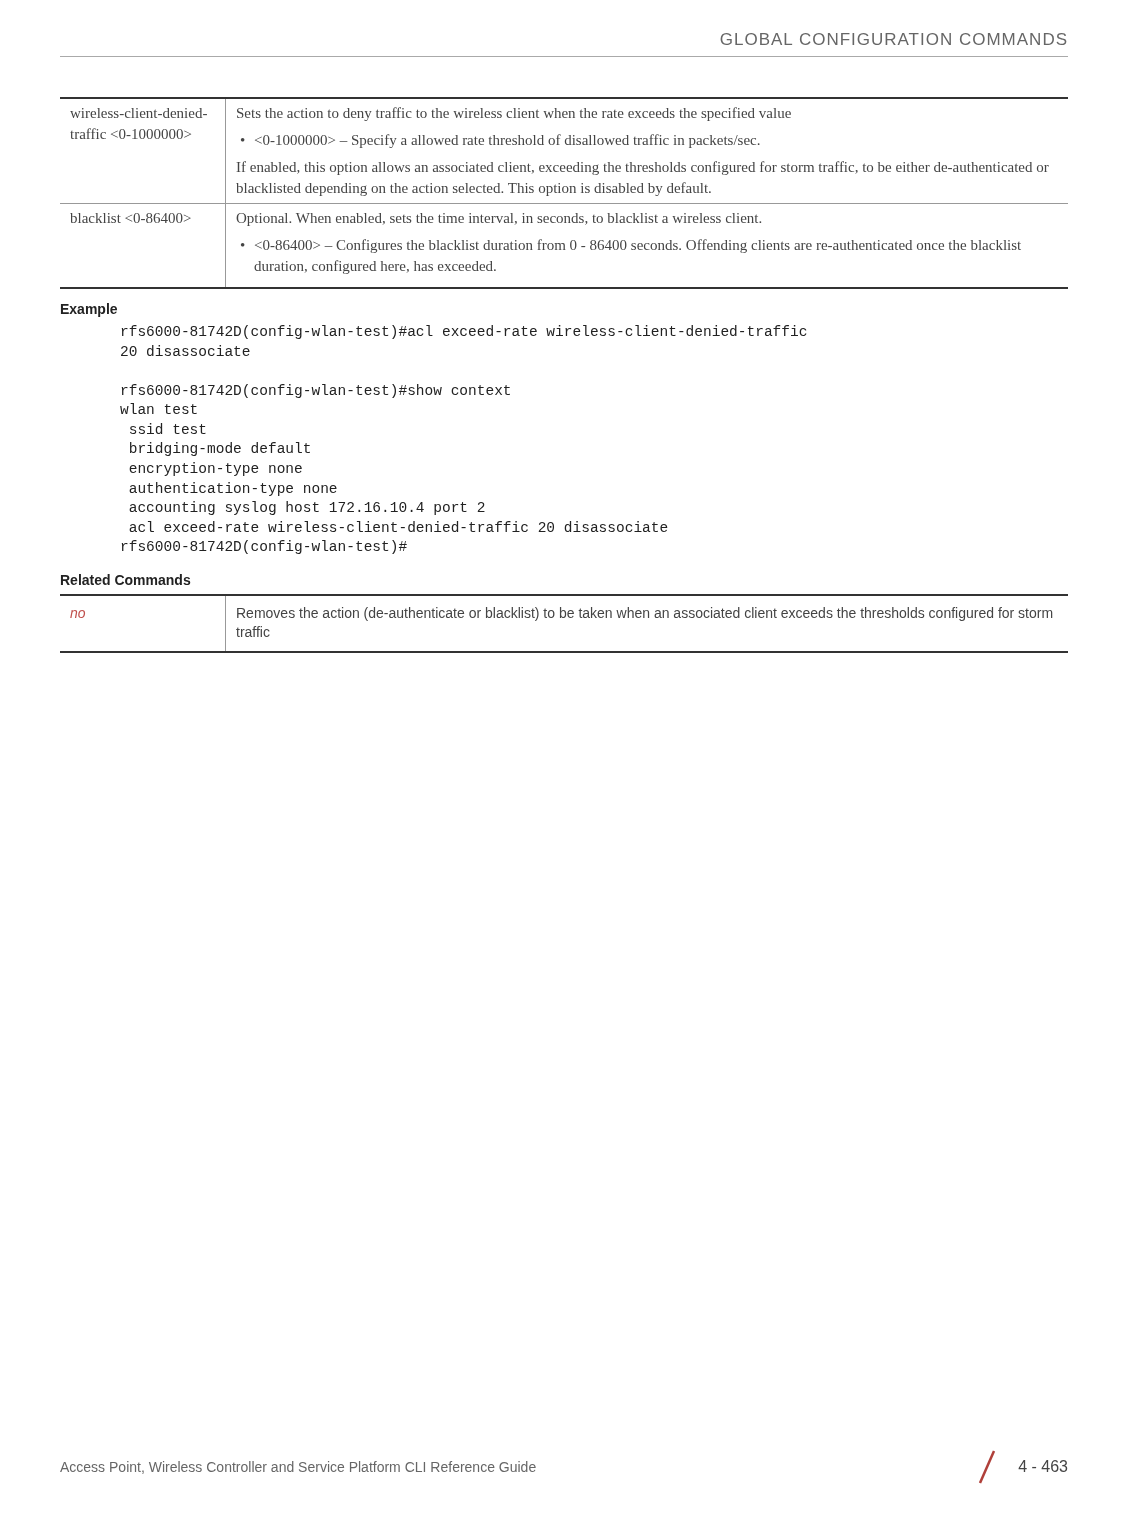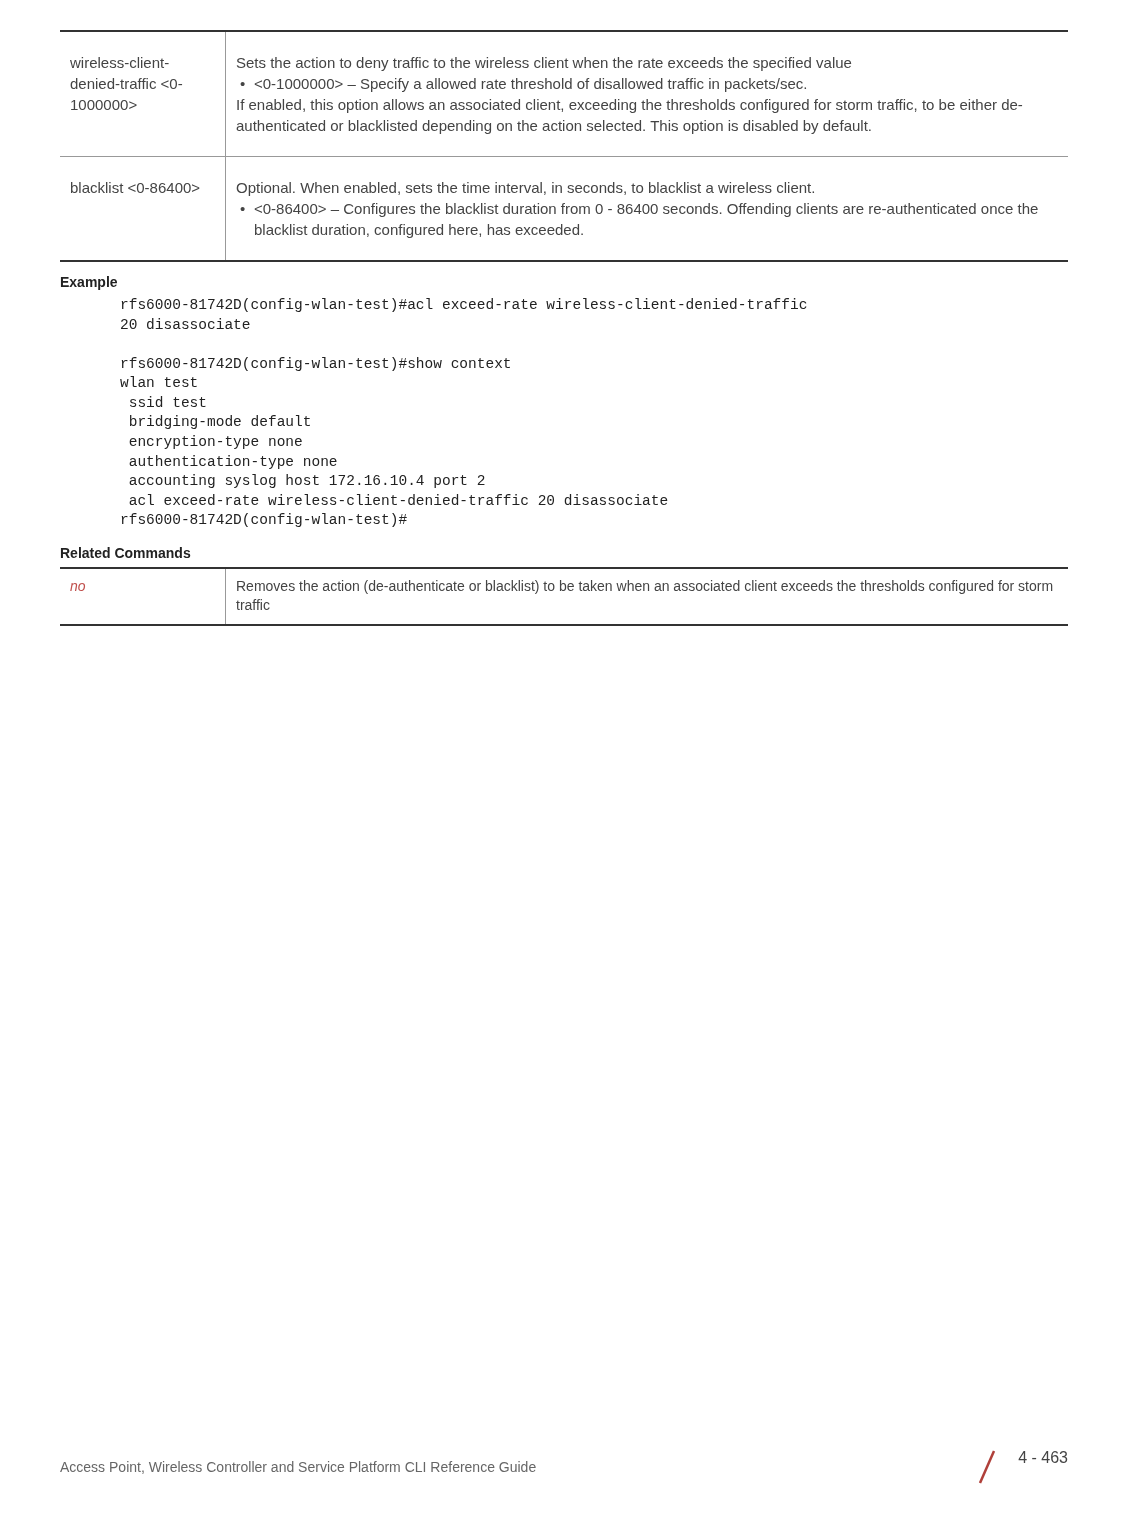--- a/index.html
+++ b/index.html
@@ -26,39 +26,40 @@
       margin-bottom: 40px;
     }
     table.param-table {
       width: 100%;
       border-collapse: collapse;
       font-size: 15px;
       color: #444;
     }
     table.param-table td {
       vertical-align: top;
-      padding: 20px 10px;
+      padding: 4px 10px;
       border-top: 1px solid #999;
       border-bottom: 1px solid #999;
       line-height: 1.4;
+      font-family: Liberation Serif, serif;
     }
     table.param-table tr:first-child td {
       border-top: 2px solid #333;
     }
     table.param-table tr:last-child td {
       border-bottom: 2px solid #333;
     }
     table.param-table td:first-child {
       width: 145px;
       border-right: 1px solid #999;
     }
     .bullet-item {
       padding-left: 18px;
       position: relative;
-      margin: 0 0;
+      margin: 6px 0;
     }
     .bullet-item::before {
       content: "•";
       position: absolute;
       left: 4px;
     }
     .section-heading {
       font-weight: bold;
       font-size: 14px;
       margin: 12px 0 6px 0;
@@ -102,37 +103,40 @@
       left: 60px;
       right: 60px;
       display: flex;
       justify-content: space-between;
       align-items: center;
       font-size: 14px;
       color: #666;
     }
     .footer-right {
       display: flex;
-      align-items: flex-start;
+      align-items: center;
       gap: 18px;
     }
     .page-num {
       color: #444;
       font-size: 16px;
     }
     .slash-svg {
       width: 28px;
       height: 36px;
     }
   </style>
 </head>
 <body>
 
 <div class="page">
 
+  <div class="header">
+    <span>GLOBAL CONFIGURATION COMMANDS</span>
+  </div>
 
   <table class="param-table">
     <tbody>
         <tr>
       <td>wireless-client-denied-traffic &lt;0-1000000&gt;</td>
       <td>
         <div>Sets the action to deny traffic to the wireless client when the rate exceeds the specified value</div>
         <div class="bullet-item">&lt;0-1000000&gt; – Specify a allowed rate threshold of disallowed traffic in packets/sec.</div>
         <div>If enabled, this option allows an associated client, exceeding the thresholds configured for storm traffic, to be either de-authenticated or blacklisted depending on the action selected. This option is disabled by default.</div>
       </td>

